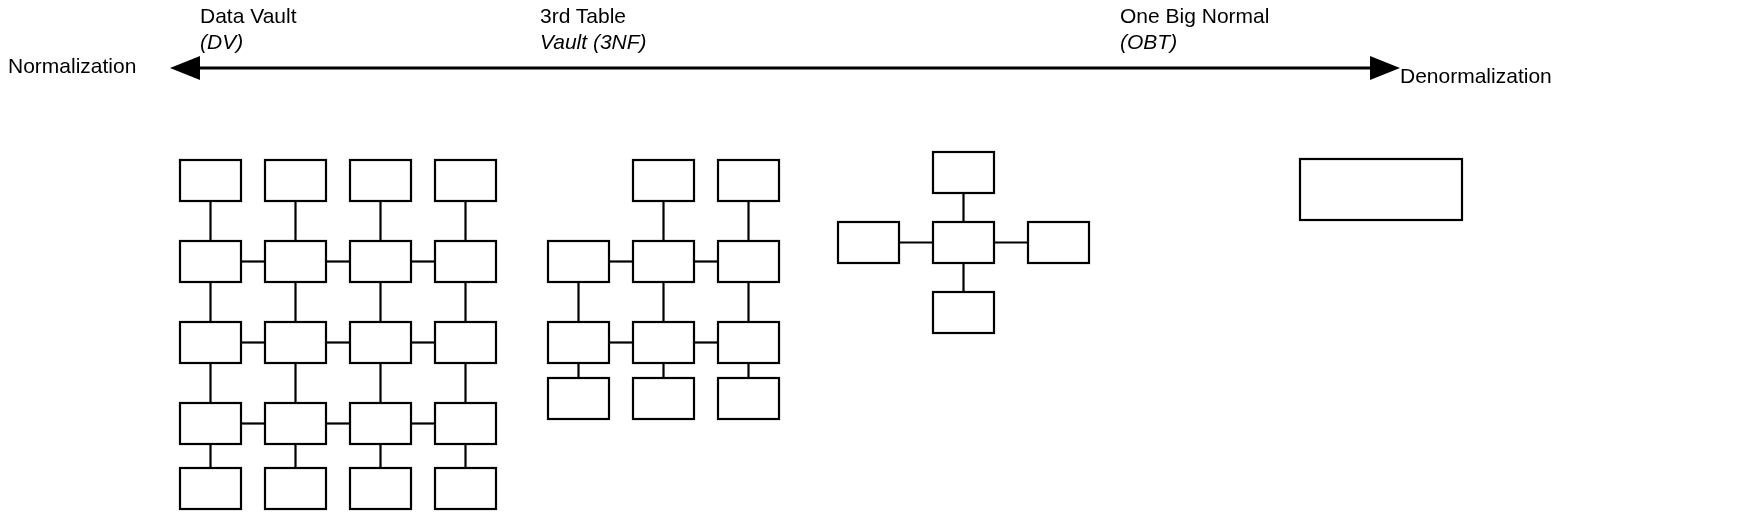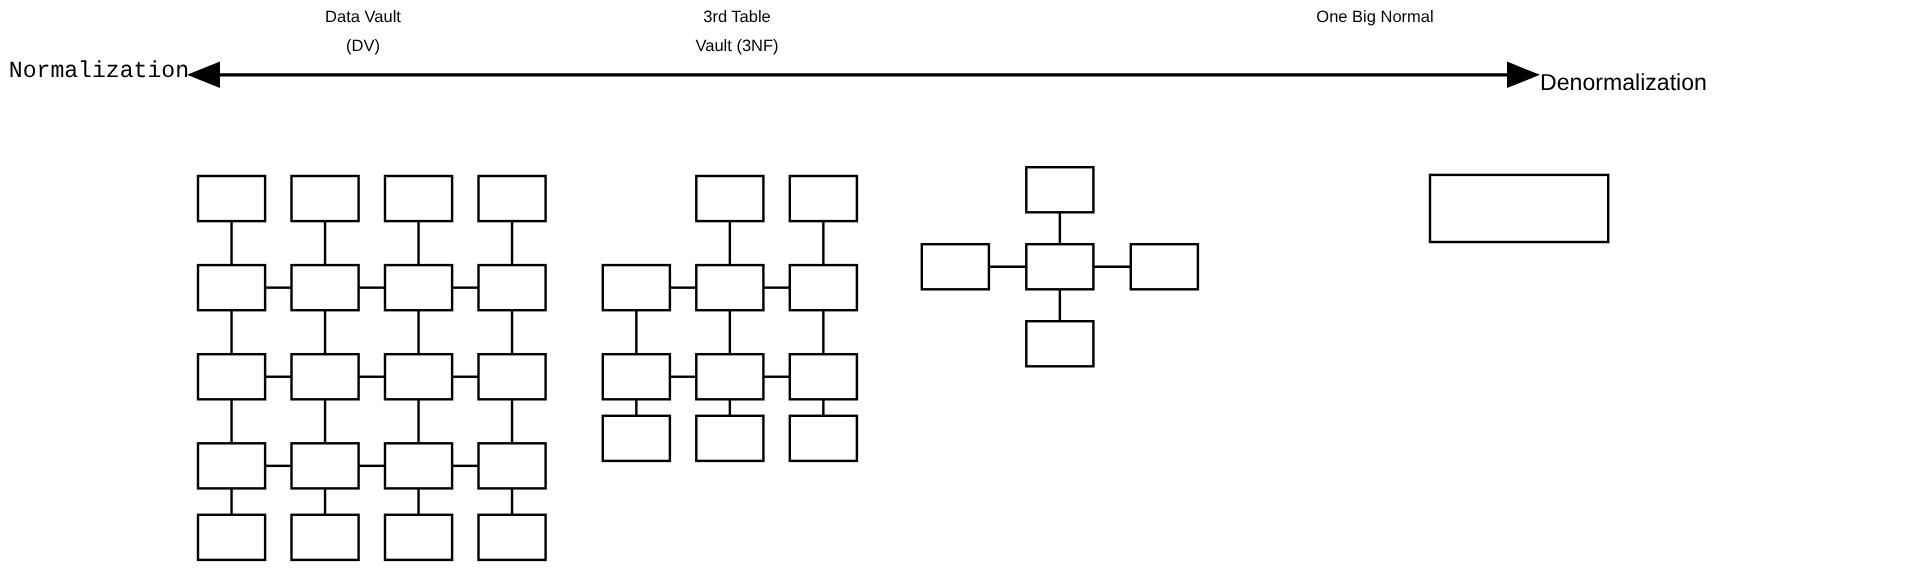--- a/index.html
+++ b/index.html
@@ -21,32 +21,32 @@
   }
 
   
   .axis-end-label {
     position: absolute;
     font-size: 21px;
     line-height: 24px;
     white-space: nowrap;
     color: #000;
   }
-  #label-normalization { left: 8px;  top: 54px; font-family: Liberation Mono, monospace; }
+  #label-normalization { left: 8px;  top: 54px; }
   #label-denormalization { left: 1400px; top: 54px; margin-top: 10px; }
 
   .stage-label {
     position: absolute;
-    text-align: center;
-    font-size: 15px;
+    text-align: left;
+    font-size: 21px;
     line-height: 26px;
     white-space: nowrap;
     color: #000;
   }
-  .stage-label .line2 { display: block; }
+  .stage-label .line2 { display: block; font-style: italic; }
 
   #stage-dv   { left: 200px; top: 3px;  width: 260px; }
   #stage-3nf  { left: 540px; top: 3px;  width: 260px; }
   #stage-dim  { left: 830px; top: 3px;  width: 260px; }
   #stage-obt  { left: 1120px; top: 3px; width: 260px; }
 
   #axis-arrow {
     position: absolute;
     left: 0;
     top: 0;
@@ -102,20 +102,21 @@
   </div>
 
   <div class="stage-label" id="stage-3nf">
     <span>3rd Table</span>
     <span class="line2">Vault (3NF)</span>
   </div>
 
 
   <div class="stage-label" id="stage-obt">
     <span>One Big Normal</span>
+    <span class="line2">(OBT)</span>
   </div>
 
   <div class="figure" id="fig-dv">
     <svg id="svg-dv" width="400" height="394" viewBox="0 0 400 394">
         <line x1="60.5" y1="71" x2="60.5" y2="111" class="link-line"></line>
         <line x1="145.5" y1="71" x2="145.5" y2="111" class="link-line"></line>
         <line x1="230.5" y1="71" x2="230.5" y2="111" class="link-line"></line>
         <line x1="315.5" y1="71" x2="315.5" y2="111" class="link-line"></line>
         <line x1="60.5" y1="152" x2="60.5" y2="192" class="link-line"></line>
         <line x1="145.5" y1="152" x2="145.5" y2="192" class="link-line"></line>

